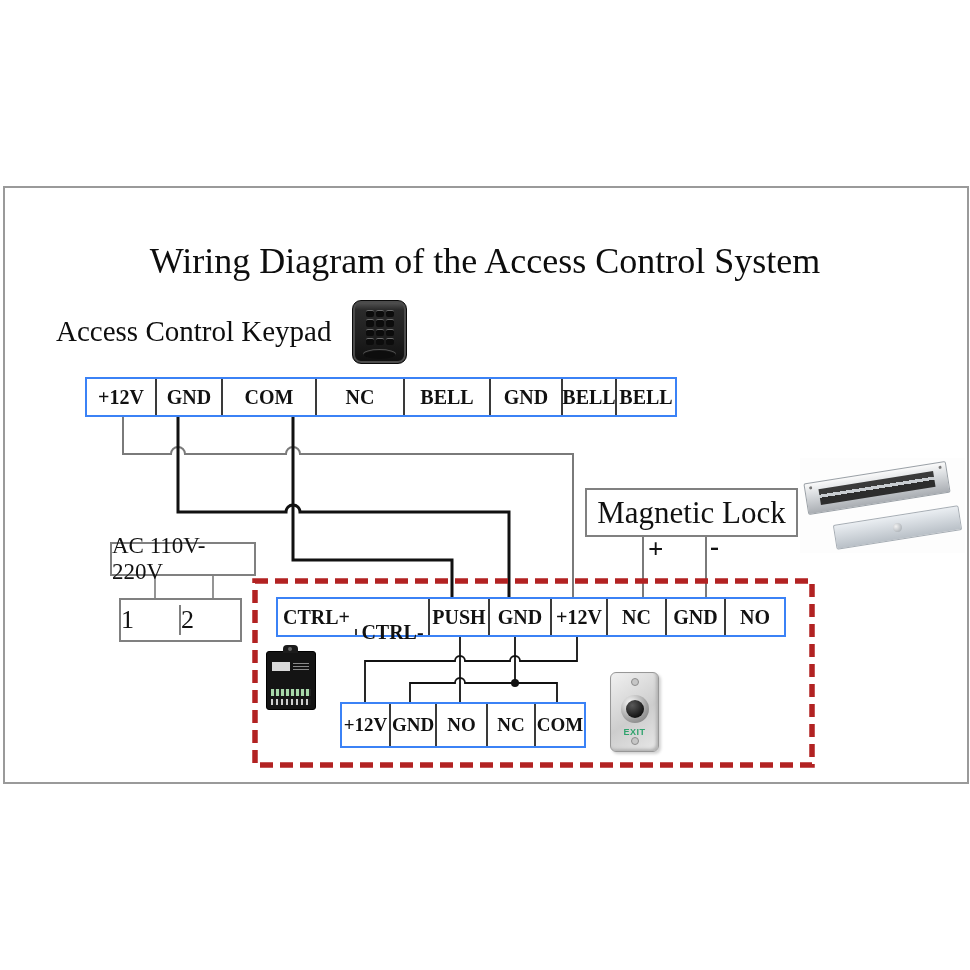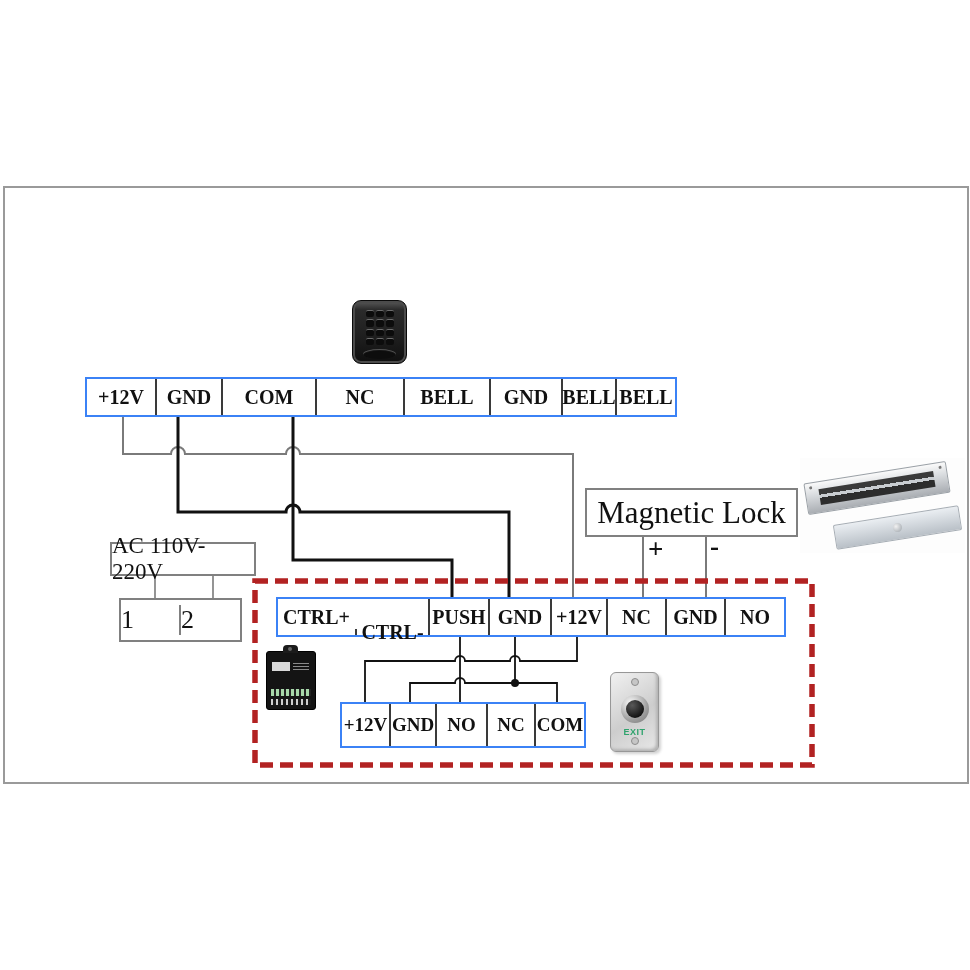--- a/index.html
+++ b/index.html
@@ -103,21 +103,23 @@
     <path fill="none" stroke-width="1.8" d="M365,702 L365,661 L455,661 A5,5 0 0 1 465,661 L510,661 A5,5 0 0 1 520,661 L577,661 L577,637" stroke="#111111"></path>
 
     <path fill="none" stroke-width="1.8" d="M410,702 L410,683 L455,683 A5,5 0 0 1 465,683 L557,683 L557,702 M515,637 L515,683" stroke="#111111"></path>
 
     <path fill="none" stroke-width="1.8" d="M460,637 L460,702" stroke="#111111"></path>
     <circle cx="515" cy="683" r="4" fill="#111111"></circle>
 
     <rect x="255" y="581" width="557" height="184" fill="none" stroke-width="5.5" stroke-dasharray="13 7" stroke="#b22222"></rect>
   </svg>
 
-
+  <div class="title">Wiring Diagram of the Access Control System</div>
+
+  <div class="dev-label" style="left:56px;top:315px;">Access Control Keypad</div>
 
   <div class="keypad">
     <div class="keys">
       <span></span>
         <span></span>
         <span></span>
         <span></span>
         <span></span>
         <span></span>
       <span></span>

